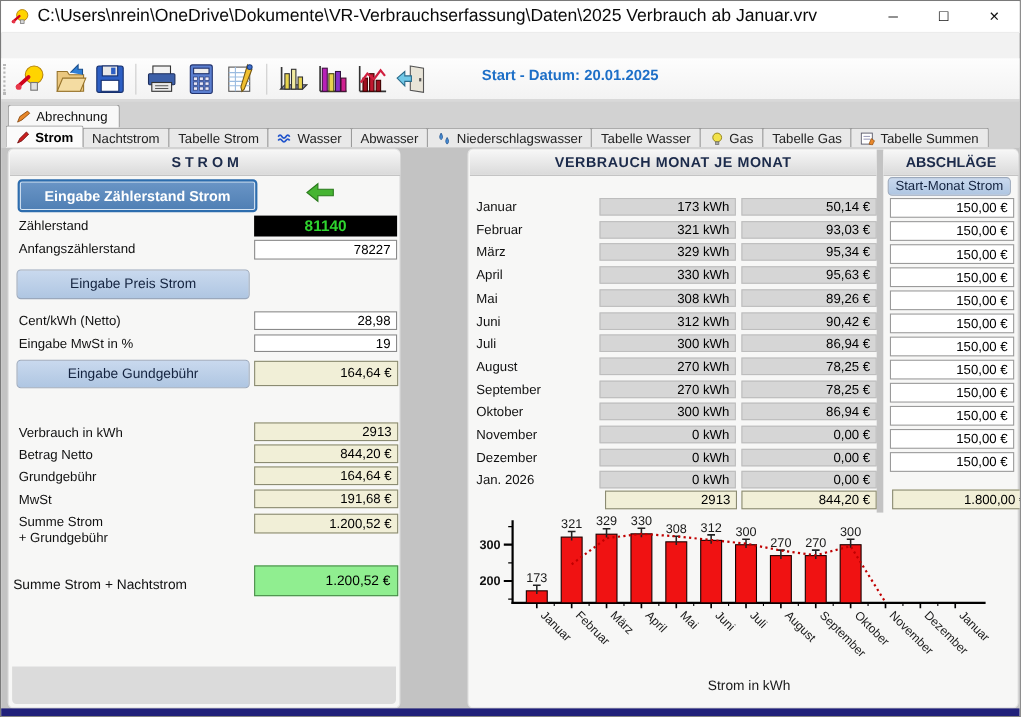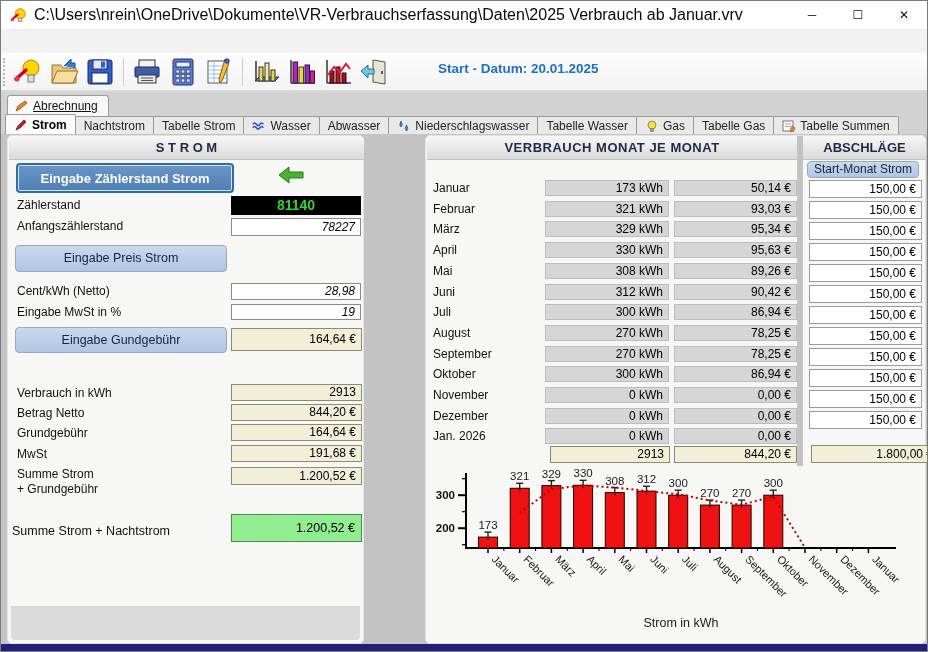--- a/index.html
+++ b/index.html
@@ -20,32 +20,32 @@
 
   
   #toolbar{position:absolute;left:0;top:52px;width:100%;height:37px;background:linear-gradient(#FDFDFD,#F3F3F3);border-bottom:2px solid #D9D9D9;display:flex;align-items:center;}
   #drag-handle{width:5px;height:28px;margin-left:2px;border-left:2px dotted #B8B8B8;}
   .tb-icon{width:30px;height:30px;margin:0 3px;flex:0 0 auto;}
   .tb-sep{width:1px;height:28px;background:#CCCCCC;margin:0 5px;}
   #start-datum{position:absolute;left:437px;top:8px;font-size:13.5px;font-weight:bold;color:#1D6FC7;}
 
   
   #tabzone{position:absolute;left:0;top:91px;width:100%;height:42px;background:#D2D2D2;}
-  #tab-abrechnung{position:absolute;left:6px;top:3px;height:20px;background:#F8F8F8;border:1px solid #9a9a9a;border-bottom:none;border-radius:3px 3px 0 0;display:flex;align-items:center;padding:0 10px 0 6px;gap:5px;font-size:12px;color:#111;text-decoration:underline;}
+  #tab-abrechnung{position:absolute;left:6px;top:3px;height:20px;background:#F8F8F8;border:1px solid #9a9a9a;border-bottom:none;border-radius:3px 3px 0 0;display:flex;align-items:center;padding:0 10px 0 6px;gap:5px;font-size:12px;color:#111;}
   #tabrow{position:absolute;left:4px;top:23px;height:19px;display:flex;align-items:flex-end;}
   .tab{height:17px;background:#E9E9E9;border:1px solid #9a9a9a;border-bottom:none;border-radius:2px 2px 0 0;display:flex;align-items:center;padding:0 8px;gap:4px;font-size:12px;color:#222;margin-right:-1px;white-space:nowrap;}
   .tab.active{height:19px;background:#FBFBFB;font-weight:bold;color:#000;z-index:2;}
   .tab-ic{width:14px;height:12px;flex:0 0 auto;}
 
   
   #content{position:absolute;left:0;top:133px;width:928px;height:512px;background:#C3C3C3;}
   .panel{position:absolute;background:#F7F7F6;border:1px solid #E3E3E3;border-radius:5px;box-sizing:border-box;}
   .sec-header{position:absolute;height:22px;background:linear-gradient(#F6F6F6,#DADADA);border-bottom:1px solid #C4C4C4;text-align:center;line-height:22px;font-size:13px;font-weight:bold;color:#1B2A4A;}
   .lbl{position:absolute;font-size:12px;color:#111;white-space:pre-line;}
-  .input-box{position:absolute;background:#FFFFFF;border:1px solid #8a8a8a;font-size:12px;color:#000;text-align:right;padding-right:5px;box-sizing:border-box;font-style:italic;}
+  .input-box{position:absolute;background:#FFFFFF;border:1px solid #8a8a8a;font-size:12px;color:#000;text-align:right;padding-right:5px;box-sizing:border-box;}
   .beige-box{position:absolute;background:#F1EFD7;border:1px solid #8B8B72;font-size:12px;color:#000;text-align:right;padding-right:5px;box-sizing:border-box;}
   .gbox{position:absolute;background:#D6D6D6;border:1px solid #BDBDBD;height:16px;line-height:15px;font-size:12px;color:#000;text-align:right;padding-right:5px;box-sizing:border-box;}
   .btn-steel{position:absolute;background:linear-gradient(#6A95C6,#4F7FB4);border:2px solid #2D6DAE;box-shadow:inset 0 0 0 1px #D8E6F4;border-radius:4px;color:#FFFFFF;font-weight:bold;font-size:13px;text-align:center;cursor:pointer;box-sizing:border-box;}
   .btn-light{position:absolute;background:linear-gradient(#C9D9EE,#AFC6E2);border:1px solid #9AA8BC;border-radius:4px;color:#14233F;font-size:12.5px;text-align:center;cursor:pointer;box-sizing:border-box;}
   .black-display{position:absolute;background:#000000;color:#2ED52E;font-weight:bold;font-size:14px;text-align:center;box-sizing:border-box;}
   .green-box{position:absolute;background:#90EE90;border:1px solid #4C8C4C;font-size:12.5px;color:#000;text-align:right;padding-right:6px;box-sizing:border-box;}
   .mrow{position:absolute;left:0;width:371px;height:18px;}
   .mlabel{position:absolute;left:7px;top:1px;font-size:12px;color:#111;}
   .mrow .kwh{left:119px;top:0;width:124px;}
   .mrow .euro{left:248px;top:0;width:123px;}

